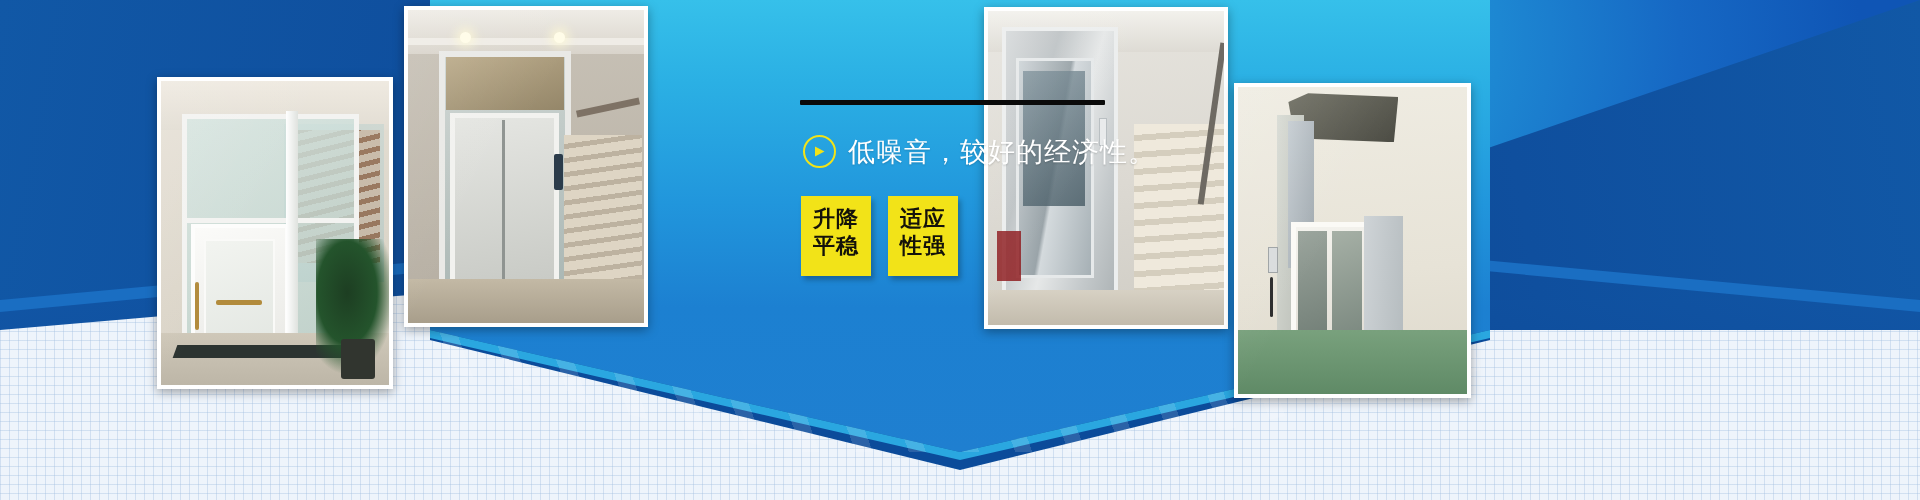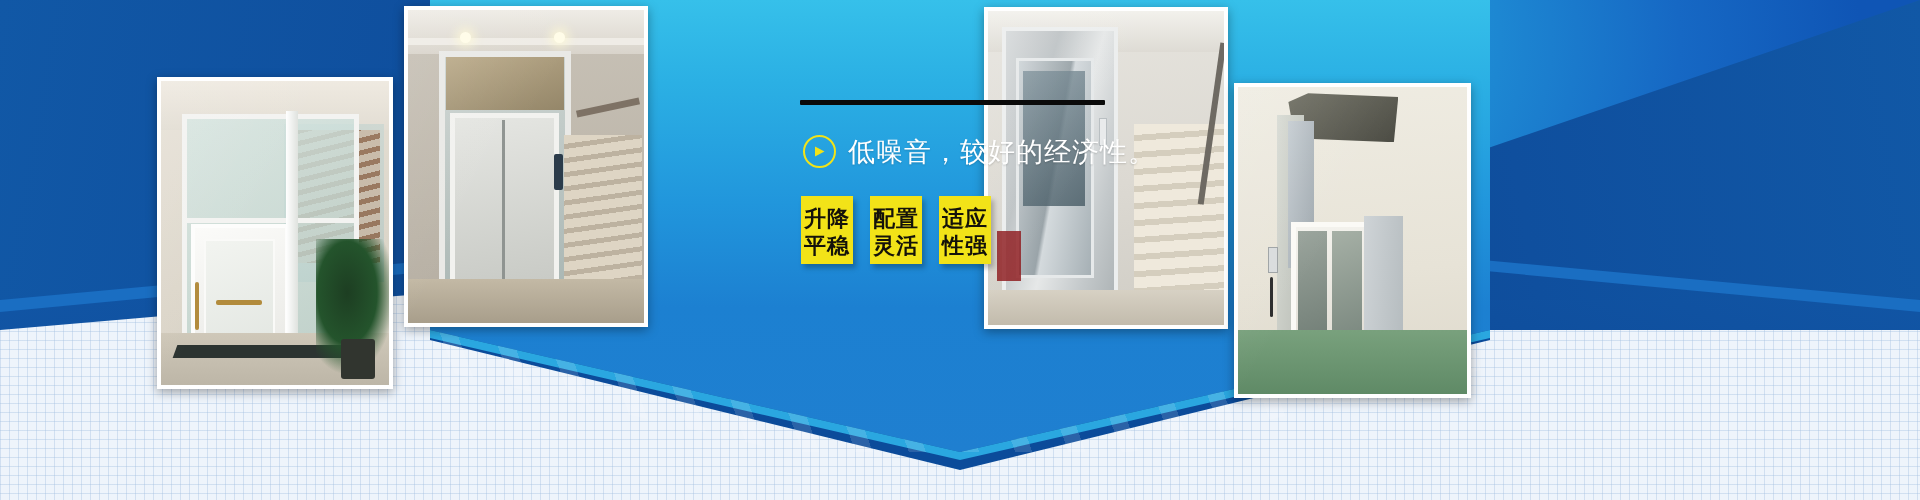--- a/index.html
+++ b/index.html
@@ -113,21 +113,21 @@
   .arrow-badge svg{display:block;}
   .subtitle{
     color:#ffffff;font-size:27px;line-height:1;letter-spacing:1px;white-space:nowrap;
     text-shadow:0 1px 2px rgba(0,0,0,.18);
   }
   .tags{
     display:flex;margin:28px 0 0 6px;gap:17px;
   }
   .tag{
     background:#f2e318;color:#14120a;
-    width:52px;padding:9px 0 4px 0;
+    width:70px;padding:9px 0 16px 0;
     text-align:center;font-size:22px;line-height:1.24;font-weight:bold;
     box-shadow:3px 4px 5px rgba(0,0,0,.25);
   }
   .tag span{display:block;letter-spacing:1px;}
 
   
   .photo{
     position:absolute;background:#ffffff;padding:4px;
     box-shadow:0 3px 10px rgba(0,0,0,.35);
     overflow:hidden;
@@ -334,24 +334,20 @@
       </span>
       <span class="subtitle">低噪音，较好的经济性。</span>
     </div>
 
     <div class="tags">
       <div class="tag">
         <span>升降</span>
         <span>平稳</span>
       </div>
       <div class="tag">
-        <span>配置</span>
-        <span>灵活</span>
-      </div>
-      <div class="tag">
         <span>适应</span>
         <span>性强</span>
       </div>
     </div>
 
   </div>
 
 </div>
 
 </body></html>

